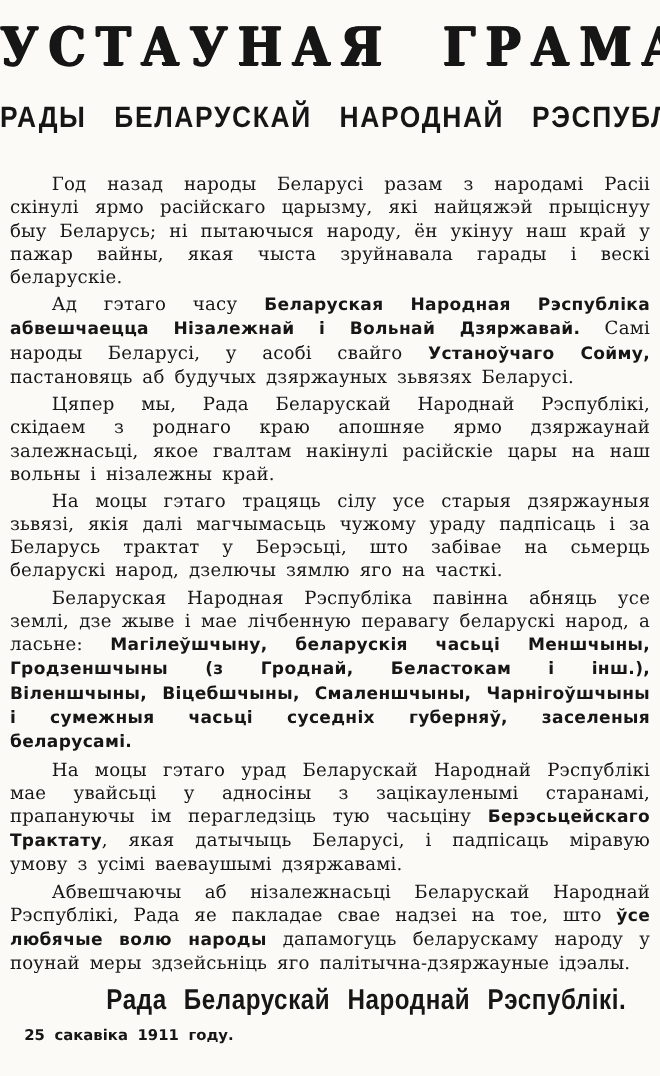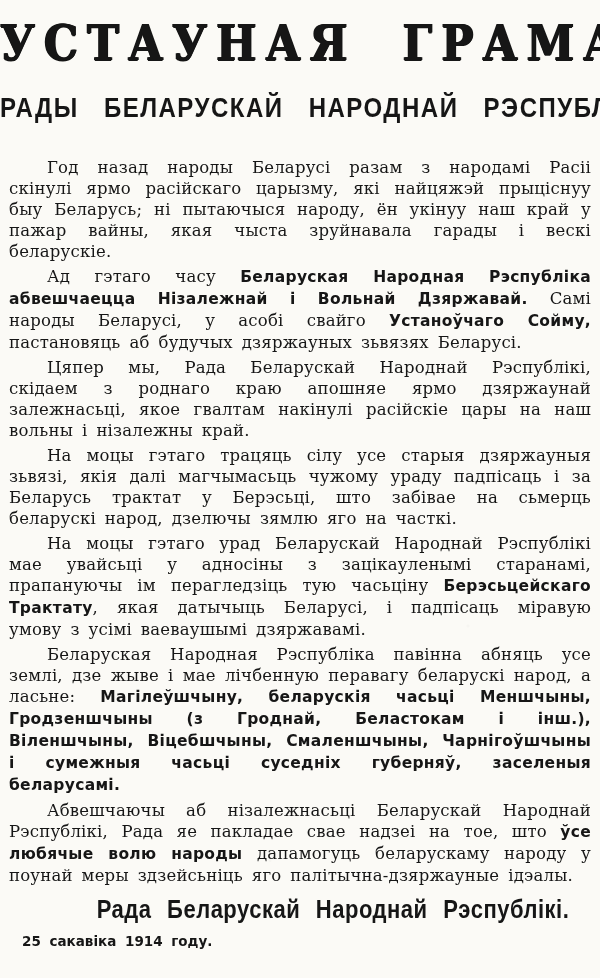--- a/index.html
+++ b/index.html
@@ -104,21 +104,21 @@
 <body>
 
 <div class="page">
   <h1 class="doc-title">УСТАУНАЯ ГРАМАТА</h1>
   <h2 class="doc-subtitle">РАДЫ БЕЛАРУСКАЙ НАРОДНАЙ РЭСПУБЛІКІ.</h2>
   <div class="body-text" id="paragraphs">
       <p><span class="seg">Год назад народы Беларусі разам з народамі Расіі скінулі ярмо расійскаго царызму, які найцяжэй прыціснуу быу Беларусь; ні пытаючыся народу, ён укінуу наш край у пажар вайны, якая чыста зруйнавала гарады і вескі беларускіе.</span></p>
       <p><span class="seg">Ад гэтаго часу </span><span class="seg bold-seg">Беларуская Народная Рэспубліка абвешчаецца Нізалежнай і Вольнай Дзяржавай.</span><span class="seg"> Самі народы Беларусі, у асобі свайго </span><span class="seg bold-seg">Устаноўчаго Сойму,</span><span class="seg"> пастановяць аб будучых дзяржауных зьвязях Беларусі.</span></p>
       <p><span class="seg">Цяпер мы, Рада Беларускай Народнай Рэспублікі, скідаем з роднаго краю апошняе ярмо дзяржаунай залежнасьці, якое гвалтам накінулі расійскіе цары на наш вольны і нізалежны край.</span></p>
       <p><span class="seg">На моцы гэтаго трацяць сілу усе старыя дзяржауныя зьвязі, якія далі магчымасьць чужому ураду падпісаць і за Беларусь трактат у Берэсьці, што забівае на сьмерць беларускі народ, дзелючы зямлю яго на часткі.</span></p>
+      <p><span class="seg">Беларуская Народная Рэспубліка павінна абняць усе землі, дзе жыве і мае лічбенную перавагу беларускі народ, а ласьне: </span><span class="seg bold-seg">Магілеўшчыну, беларускія часьці Меншчыны, Гродзеншчыны (з Гроднай, Беластокам і інш.), Віленшчыны, Віцебшчыны, Смаленшчыны, Чарнігоўшчыны і сумежныя часьці суседніх губерняў, заселеныя беларусамі.</span></p>
       <p><span class="seg">На моцы гэтаго урад Беларускай Народнай Рэспублікі мае увайсьці у адносіны з зацікауленымі старанамі, прапануючы ім перагледзіць тую часьціну </span><span class="seg bold-seg">Берэсьцейскаго Трактату</span><span class="seg">, якая датычыць Беларусі, і падпісаць міравую умову з усімі ваеваушымі дзяржавамі.</span></p>
-      <p><span class="seg">Беларуская Народная Рэспубліка павінна абняць усе землі, дзе жыве і мае лічбенную перавагу беларускі народ, а ласьне: </span><span class="seg bold-seg">Магілеўшчыну, беларускія часьці Меншчыны, Гродзеншчыны (з Гроднай, Беластокам і інш.), Віленшчыны, Віцебшчыны, Смаленшчыны, Чарнігоўшчыны і сумежныя часьці суседніх губерняў, заселеныя беларусамі.</span></p>
       <p><span class="seg">Абвешчаючы аб нізалежнасьці Беларускай Народнай Рэспублікі, Рада яе пакладае свае надзеі на тое, што </span><span class="seg bold-seg">ўсе любячые волю народы</span><span class="seg"> дапамогуць беларускаму народу у поунай меры здзейсьніць яго палітычна-дзяржауные ідэалы.</span></p>
     </div>
   <div class="signature">Рада Беларускай Народнай Рэспублікі.</div>
   <div class="dateline">
-    <div class="date-row2">25 сакавіка 1914 году.</div>
+    <div class="date-row2">25 сакавіка 1911 году.</div>
   </div>
 </div>
 
 </body></html>

